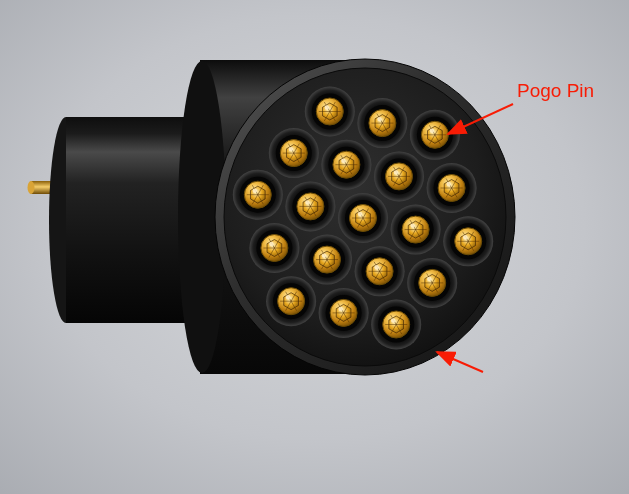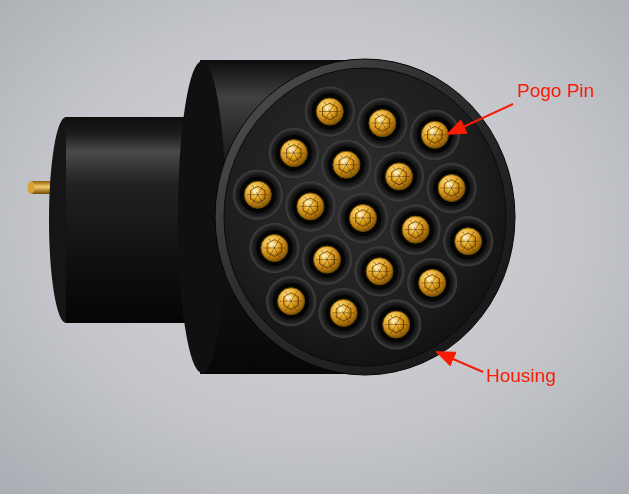--- a/index.html
+++ b/index.html
@@ -302,15 +302,14 @@
     </g>
 
     <g>
       <line x1="513" y1="104" x2="448" y2="134" stroke="#f81c05" stroke-width="2" marker-end="url(#arrowhead)" class="annot-stroke"></line>
       <line x1="483" y1="372" x2="437" y2="352" stroke="#f81c05" stroke-width="2" marker-end="url(#arrowhead)" class="annot-stroke"></line>
     </g>
   </svg>
 
   <div class="label" style="left:517px;top:81px">Pogo Pin</div>
 
-  <div class="label" style="left:486px;top:366px">Housing</div>
 
 </div>
 
 </body></html>

